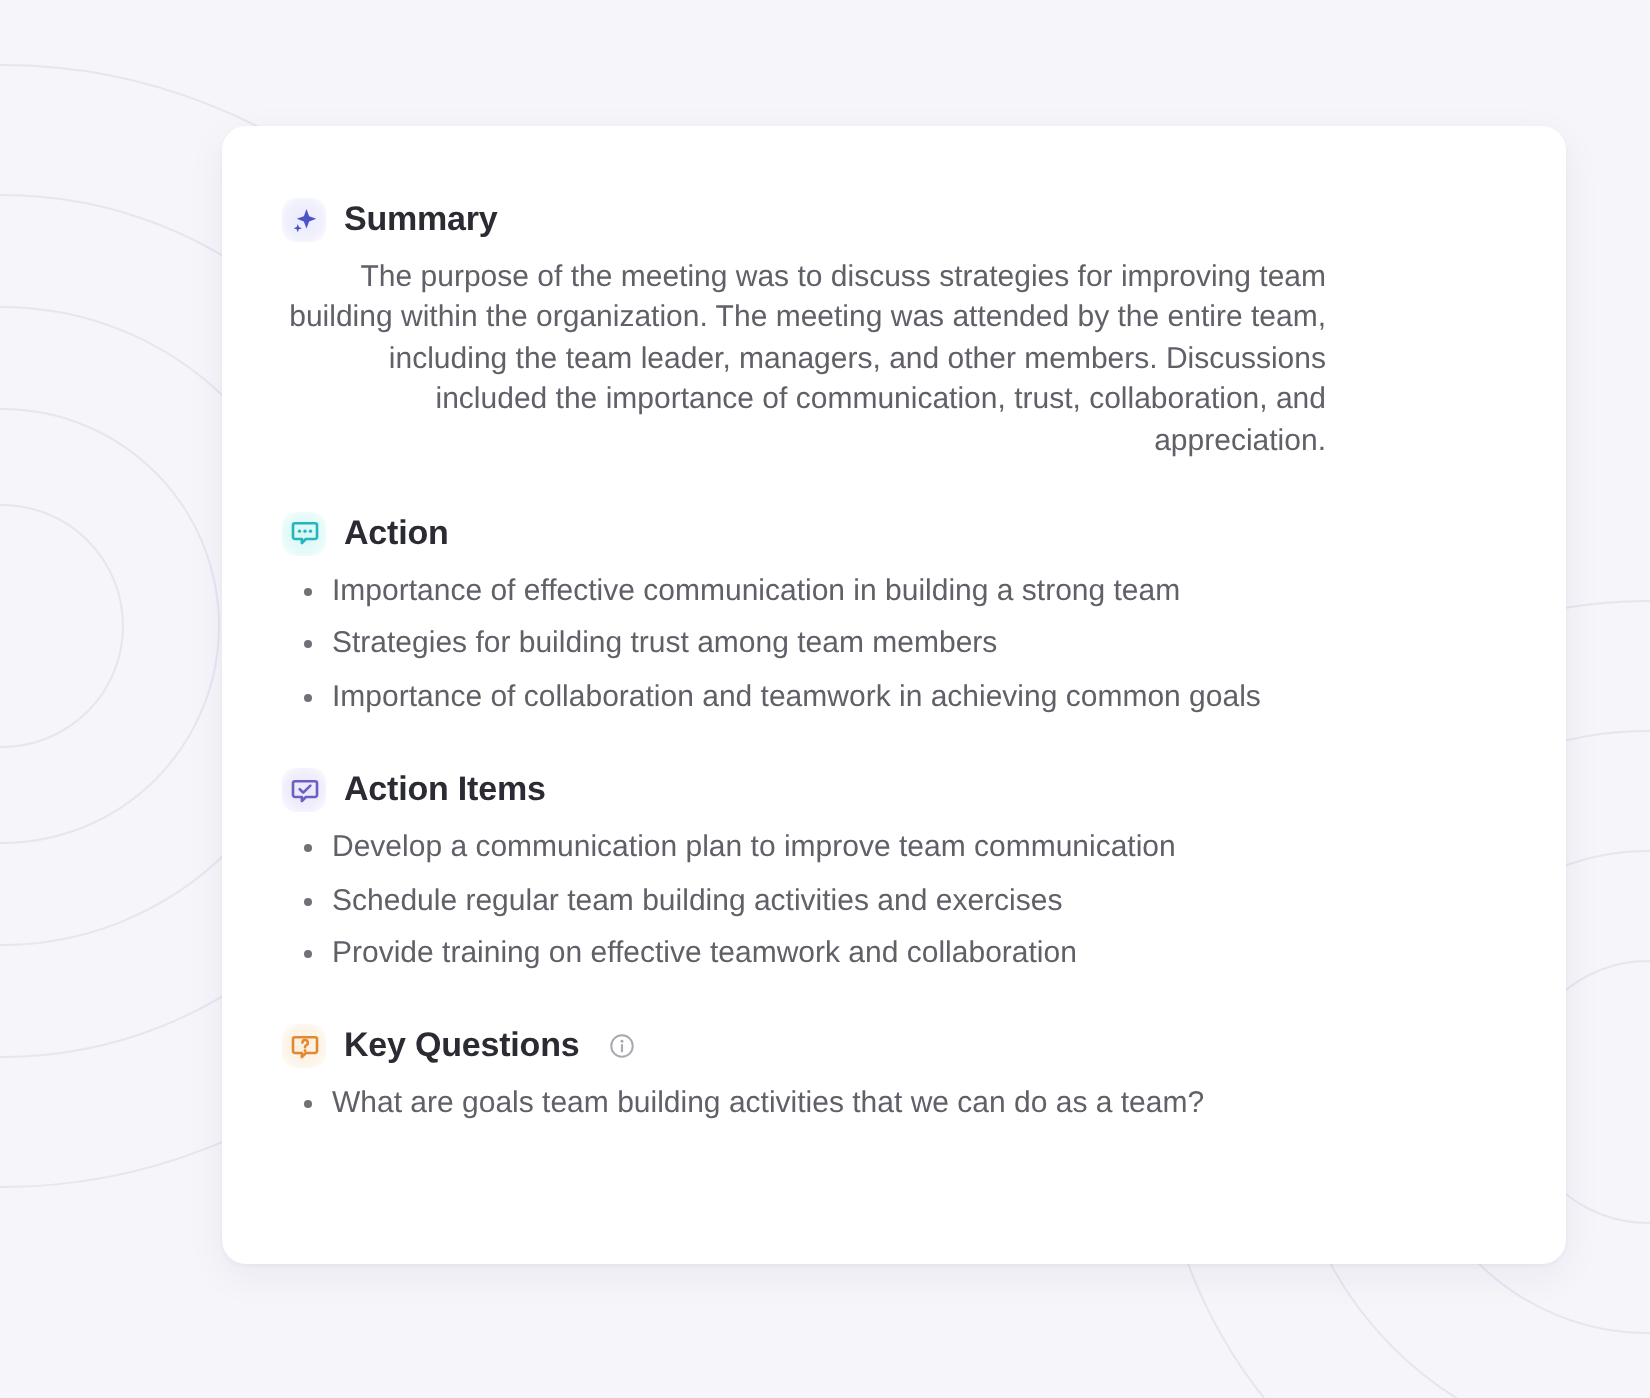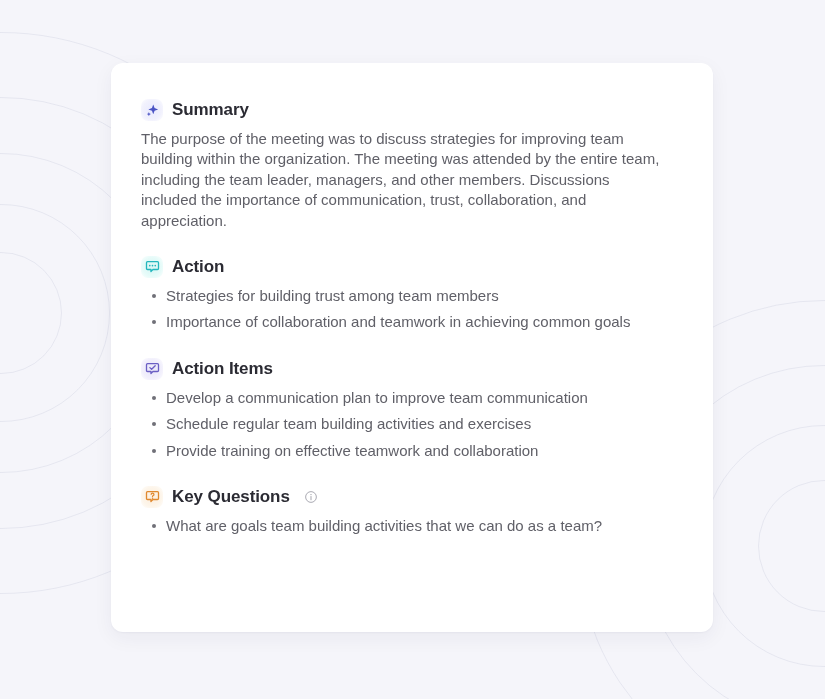--- a/index.html
+++ b/index.html
@@ -38,21 +38,21 @@
   .ring.r1 { width: 130px;  height: 130px;  right: -65px;  top: 480px; }
   .ring.r2 { width: 240px;  height: 240px;  right: -120px; top: 425px; }
   .ring.r3 { width: 360px;  height: 360px;  right: -180px; top: 365px; }
   .ring.r4 { width: 490px;  height: 490px;  right: -245px; top: 300px; }
 
   
   #summary-card {
     position: absolute;
     left: 111px;
     top: 63px;
-    width: 602px;
+    width: 672px;
     height: 569px;
     box-sizing: border-box;
     background: #ffffff;
     border-radius: 12px;
     box-shadow: 0 1px 2px rgba(32, 38, 80, 0.04),
                 0 6px 20px rgba(32, 38, 80, 0.055);
     padding: 36px 30px 0 30px;
     overflow: hidden;
   }
 
@@ -99,20 +99,21 @@
   }
 
   
   .summary-text {
     font-size: 15px;
     line-height: 1.36;
     color: #606068;
     margin: 0;
     white-space: pre-wrap;
     max-width: 522px;
+    text-align: right;
   }
 
   ul.bullets {
     list-style: none;
     margin: 0;
     padding: 0;
   }
   ul.bullets li {
     position: relative;
     font-size: 15px;
@@ -170,20 +171,21 @@
         <svg width="15" height="15" viewBox="0 0 24 24" aria-hidden="true">
           <path d="M4 4.2 h16 a1.6 1.6 0 0 1 1.6 1.6 v9.4 a1.6 1.6 0 0 1 -1.6 1.6 h-7.3 l-3.2 3.2 v-3.2 H4 a1.6 1.6 0 0 1 -1.6 -1.6 V5.8 A1.6 1.6 0 0 1 4 4.2 Z" fill="none" stroke="#23b6bd" stroke-width="2.1" stroke-linejoin="round"></path>
           <circle cx="7.6" cy="10.5" r="1.35" fill="#23b6bd"></circle>
           <circle cx="12" cy="10.5" r="1.35" fill="#23b6bd"></circle>
           <circle cx="16.4" cy="10.5" r="1.35" fill="#23b6bd"></circle>
         </svg>
       </span>
       <span class="section-title">Action</span>
     </div>
     <ul class="bullets">
+      <li>Importance of effective communication in building a strong team</li>
       <li>Strategies for building trust among team members</li>
       <li>Importance of collaboration and teamwork in achieving common goals</li>
     </ul>
   </div>
 
   <div class="section">
     <div class="section-head">
       <span class="sec-icon icon-action">
         <svg width="15" height="15" viewBox="0 0 24 24" aria-hidden="true">
           <path d="M4 4.2 h16 a1.6 1.6 0 0 1 1.6 1.6 v9.4 a1.6 1.6 0 0 1 -1.6 1.6 h-7.3 l-3.2 3.2 v-3.2 H4 a1.6 1.6 0 0 1 -1.6 -1.6 V5.8 A1.6 1.6 0 0 1 4 4.2 Z" fill="none" stroke="#6b5fc4" stroke-width="2.1" stroke-linejoin="round"></path>

